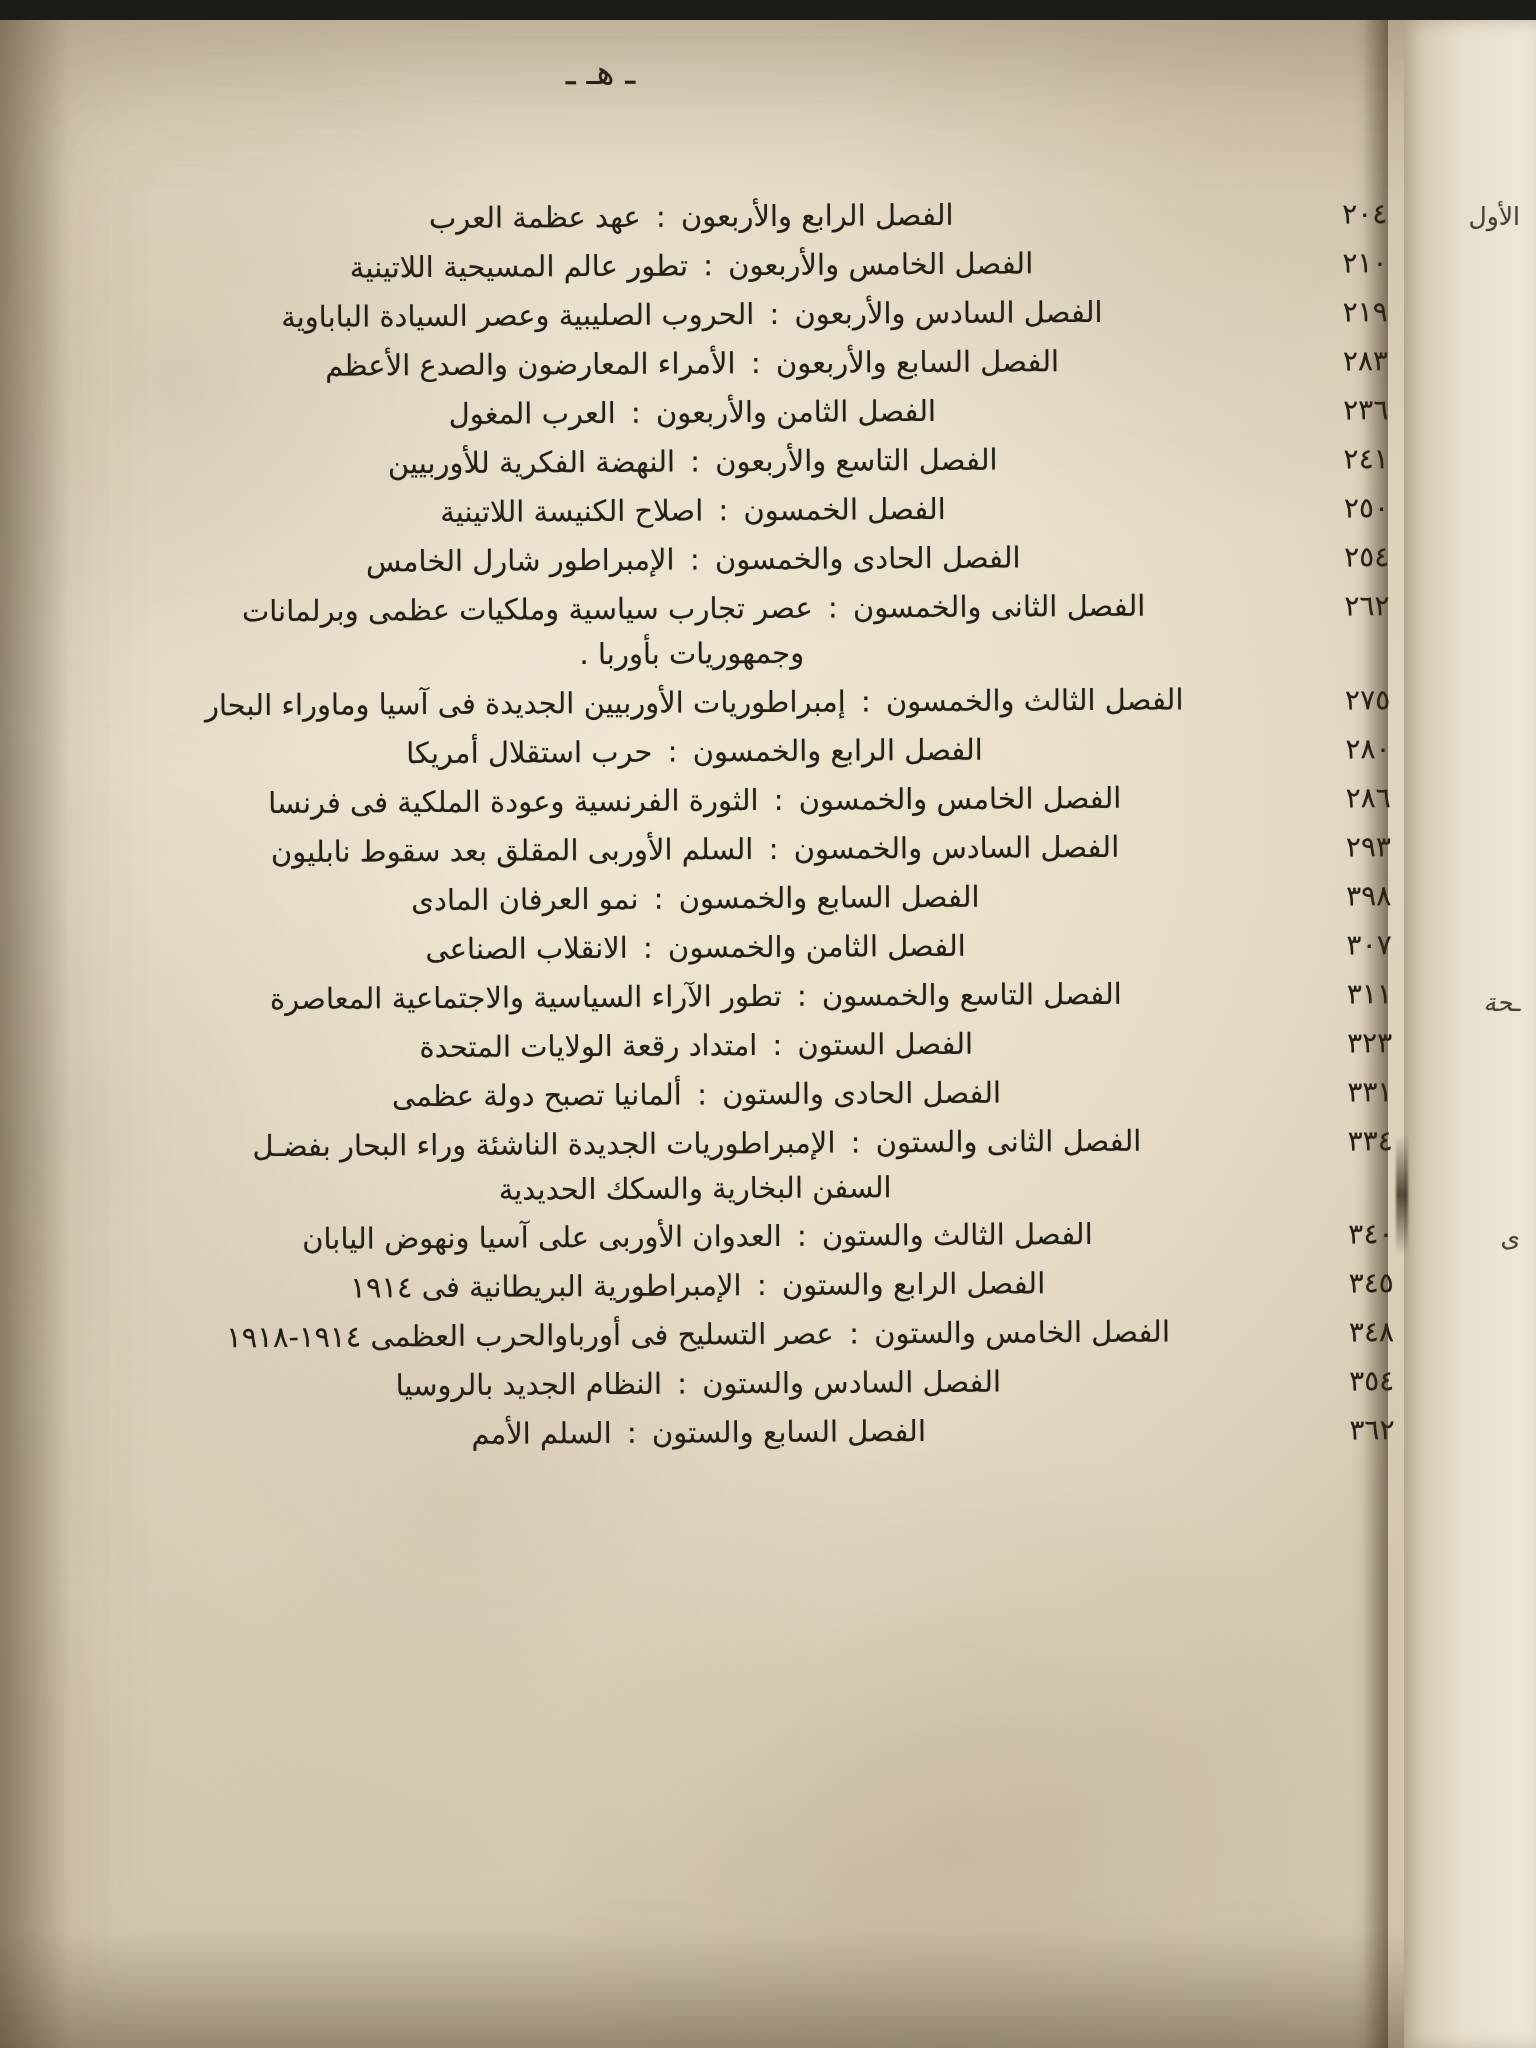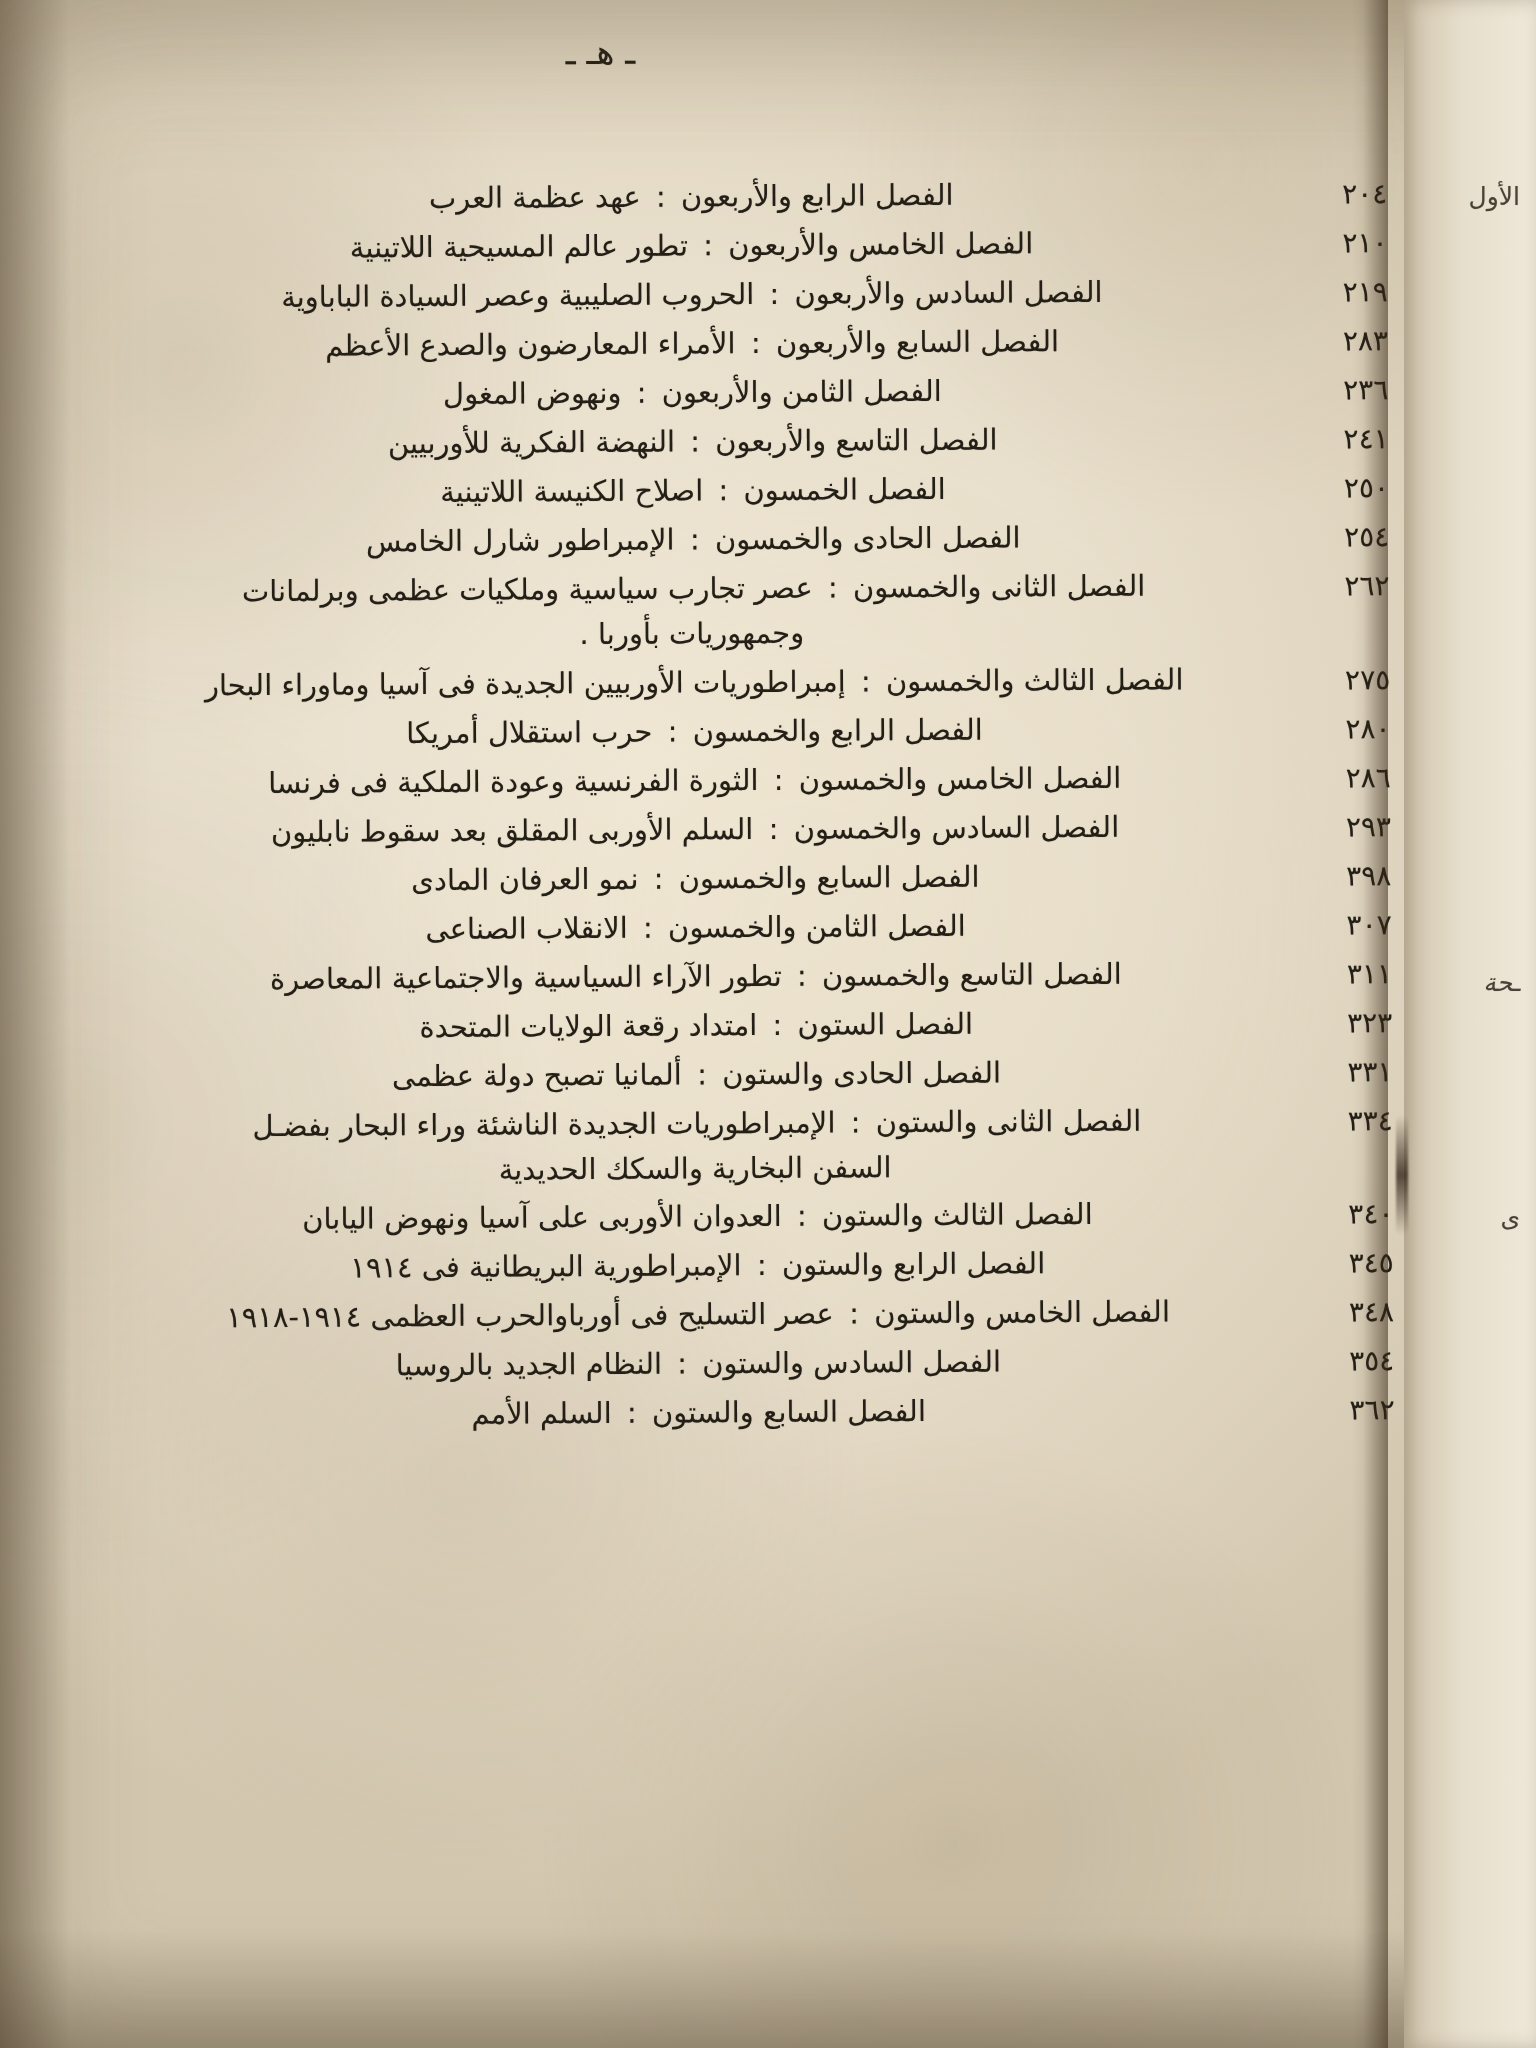--- a/index.html
+++ b/index.html
@@ -15,20 +15,21 @@
     font-family: "DejaVu Sans", "Liberation Sans", sans-serif;
   }
 
   
   .page {
     position: absolute;
     inset: 0;
     background:
       radial-gradient(ellipse 70% 55% at 42% 38%, #efe7d6 0%, #e8dfcc 45%, #ded3bd 75%, #d2c6ae 100%);
     overflow: hidden;
+    margin-top: 20px;
   }
   
   .grain {
     position: absolute;
     inset: 0;
     pointer-events: none;
     background-image:
       radial-gradient(circle at 12% 18%, rgba(150,130,95,.16) 0, rgba(150,130,95,0) 18%),
       radial-gradient(circle at 78% 8%, rgba(160,140,105,.13) 0, rgba(160,140,105,0) 16%),
       radial-gradient(circle at 30% 72%, rgba(140,120,88,.12) 0, rgba(140,120,88,0) 22%),
@@ -192,21 +193,21 @@
         <div class="row">
           <div class="pg ink">٢١٩</div>
           <div class="entry ink"><span class="title-part">الفصل السادس والأربعون</span><span class="colon"> : </span><span class="title-part">الحروب الصليبية وعصر السيادة الباباوية</span></div>
         </div>
         <div class="row">
           <div class="pg ink">٢٨٣</div>
           <div class="entry ink"><span class="title-part">الفصل السابع والأربعون</span><span class="colon"> : </span><span class="title-part">الأمراء المعارضون والصدع الأعظم</span></div>
         </div>
         <div class="row">
           <div class="pg ink">٢٣٦</div>
-          <div class="entry ink"><span class="title-part">الفصل الثامن والأربعون</span><span class="colon"> : </span><span class="title-part">ونهوض المغول</span></div>
+          <div class="entry ink"><span class="title-part">الفصل الثامن والأربعون</span><span class="colon"> : </span><span class="title-part">العرب المغول</span></div>
         </div>
         <div class="row">
           <div class="pg ink">٢٤١</div>
           <div class="entry ink"><span class="title-part">الفصل التاسع والأربعون</span><span class="colon"> : </span><span class="title-part">النهضة الفكرية للأوربيين</span></div>
         </div>
         <div class="row">
           <div class="pg ink">٢٥٠</div>
           <div class="entry ink"><span class="title-part">الفصل الخمسون</span><span class="colon"> : </span><span class="title-part">اصلاح الكنيسة اللاتينية</span></div>
         </div>
         <div class="row">

